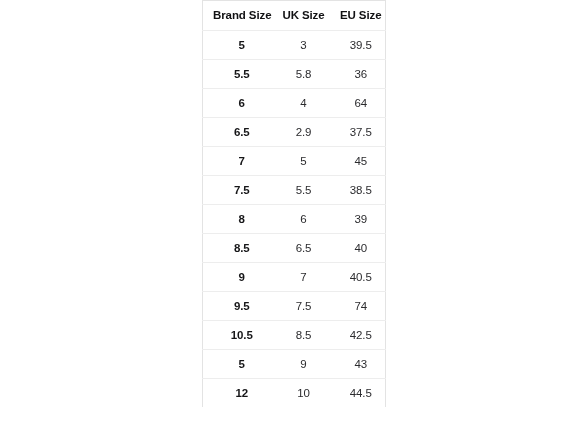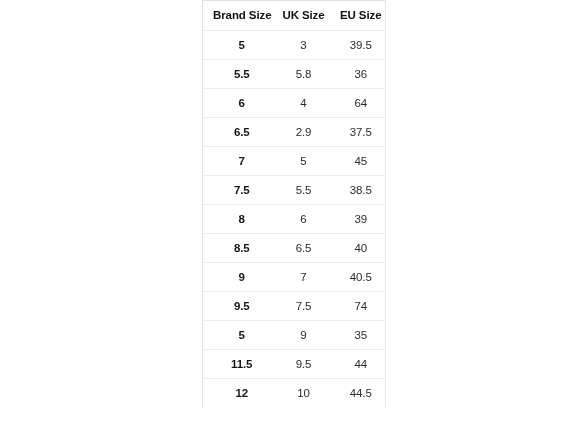--- a/index.html
+++ b/index.html
@@ -139,28 +139,28 @@
           <td class="col-brand">9</td>
           <td class="col-uk">7</td>
           <td class="col-eu">40.5</td>
         </tr>
         <tr>
           <td class="col-brand">9.5</td>
           <td class="col-uk">7.5</td>
           <td class="col-eu">74</td>
         </tr>
         <tr>
+          <td class="col-brand">10.5</td>
+          <td class="col-uk">8.5</td>
+          <td class="col-eu">42.5</td>
+        </tr>
+        <tr>
           <td class="col-brand">5</td>
           <td class="col-uk">9</td>
-          <td class="col-eu">35</td>
-        </tr>
-        <tr>
-          <td class="col-brand">11.5</td>
-          <td class="col-uk">9.5</td>
-          <td class="col-eu">44</td>
+          <td class="col-eu">43</td>
         </tr>
         <tr>
           <td class="col-brand">12</td>
           <td class="col-uk">10</td>
           <td class="col-eu">44.5</td>
         </tr>
       </tbody>
   </table>
 </div>
 

